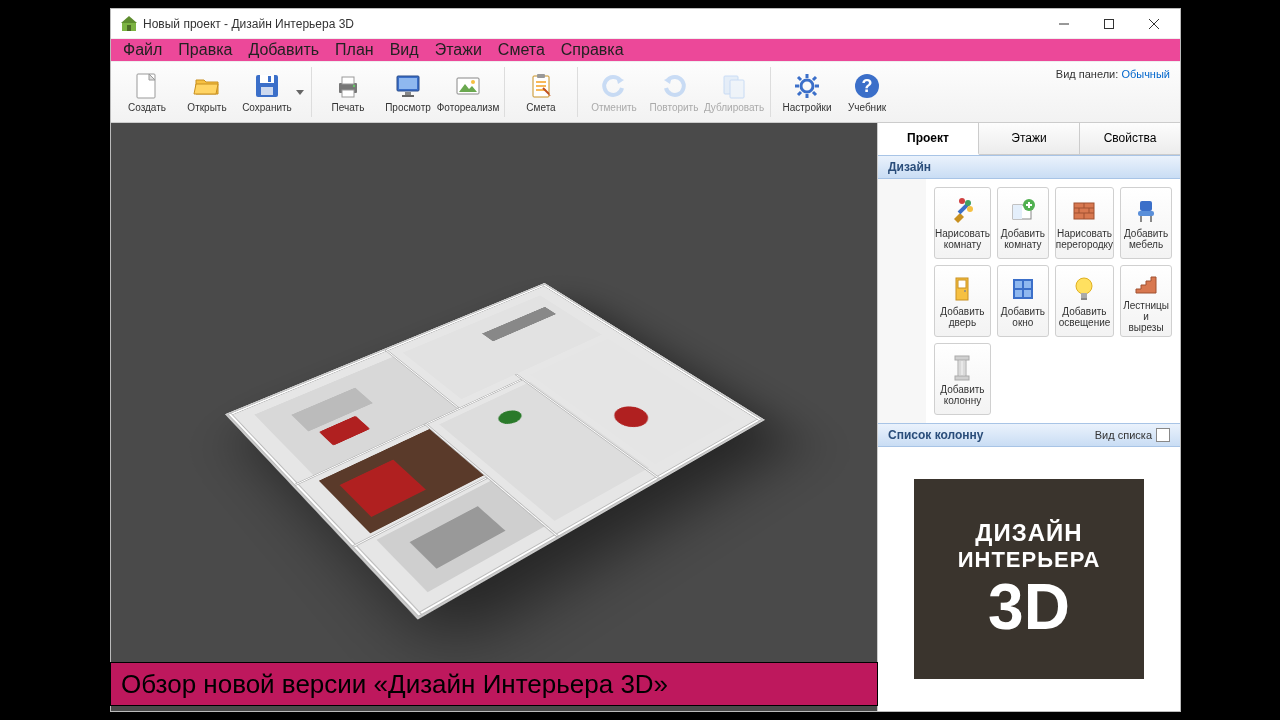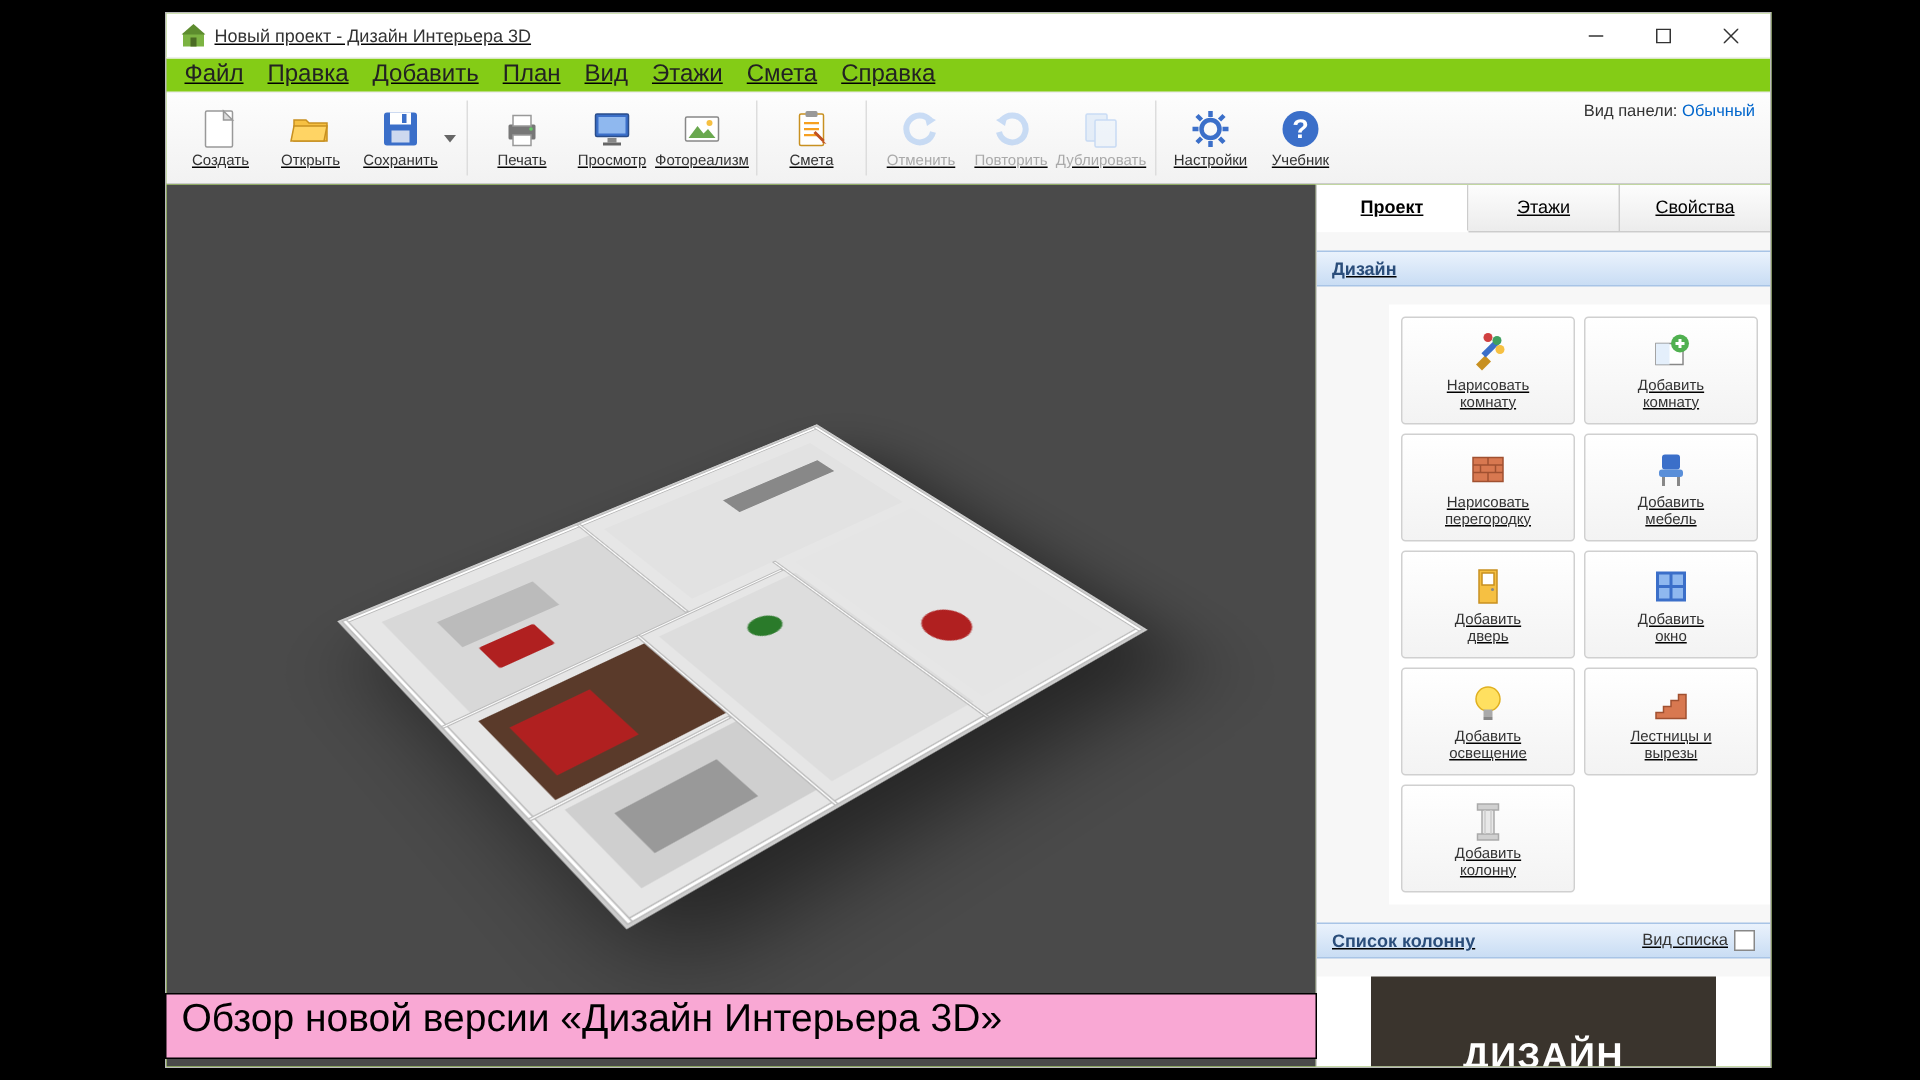--- a/index.html
+++ b/index.html
@@ -1,56 +1,56 @@
 <!DOCTYPE html>
 <html><head>
 <meta charset="utf-8">
 <style>
   * { box-sizing: border-box; margin: 0; padding: 0; font-family: 'Segoe UI', Tahoma, sans-serif; }
   body { background: #000; width: 1280px; height: 720px; overflow: hidden; position: relative; }
   .letterbox-top, .letterbox-bottom { position: absolute; left: 0; right: 0; background: #000; height: 8px; }
   .letterbox-top { top: 0; } .letterbox-bottom { bottom: 0; }
-  .app-window { position: absolute; top: 8px; left: 110px; width: 1071px; height: 704px; background: #84cc16; border: 1px solid #bbb; display: flex; flex-direction: column; text-decoration: underline; }
+  .app-window { position: absolute; top: 8px; left: 110px; width: 1071px; height: 704px; background: #ec4899; border: 1px solid #bbb; display: flex; flex-direction: column; }
   .titlebar { height: 30px; display: flex; align-items: center; padding: 0 4px; background: #fff; border-bottom: 1px solid #eee; }
   .titlebar .app-icon { width: 16px; height: 16px; margin: 0 6px; }
   .titlebar .title { font-size: 12px; color: #333; flex: 1; }
   .win-btns { display: flex; }
   .win-btn { width: 45px; height: 28px; display: flex; align-items: center; justify-content: center; }
   .menubar { height: 22px; display: flex; align-items: center; padding: 0 4px; font-size: 16px; color: #222; gap: 0; }
   .menubar span { padding: 2px 8px; cursor: default; }
   .toolbar { height: 62px; background: linear-gradient(#fdfdfd,#f2f2f2); border-top: 1px solid #eee; border-bottom: 1px solid #ccc; display: flex; align-items: center; padding: 2px 6px; position: relative; }
   .tool-btn { width: 58px; height: 56px; display: flex; flex-direction: column; align-items: center; justify-content: center; border: 1px solid transparent; border-radius: 3px; cursor: pointer; margin: 0 1px; }
   .tool-icon { width: 28px; height: 28px; display: flex; align-items: center; justify-content: center; }
   .tool-label { font-size: 10px; color: #333; margin-top: 2px; }
   .tool-btn.disabled .tool-label { color: #aaa; }
   .tool-sep { width: 1px; height: 50px; background: #ddd; margin: 0 6px; }
   .tool-dropdown { width: 10px; display: flex; align-items: center; justify-content: center; margin-left: -2px; }
   .panel-mode { position: absolute; right: 10px; top: 6px; font-size: 11px; color: #333; text-align: right; }
   .panel-mode a { color: #0066cc; cursor: pointer; }
   .content { flex: 1; display: flex; overflow: hidden; }
   .viewport { flex: 1; background: #4a4a4a; position: relative; display: flex; align-items: center; justify-content: center; }
   .floorplan { width: 95%; height: 92%; position: relative; perspective: 1100px; perspective-origin: 50% 30%; }
-  .side-panel { width: 303px; background: #f7f7f7; border-left: 1px solid #ccc; display: flex; flex-direction: column; overflow: hidden; gap: 12px; }
+  .side-panel { width: 303px; background: #f7f7f7; border-left: 1px solid #ccc; display: flex; flex-direction: column; overflow: hidden; }
   .tabs { display: flex; border-bottom: 1px solid #ccc; background: #fff; }
   .tab { flex: 1; text-align: center; font-size: 12px; padding: 8px 0; border-right: 1px solid #ccc; cursor: pointer; background: linear-gradient(#fdfdfd,#ececec); }
   .tab:last-child { border-right: none; }
   .tab.active { background: #fff; border-bottom: 2px solid #fff; margin-bottom: -1px; font-weight: 600; }
   .section-header { background: linear-gradient(#eaf2fc,#c9ddf4); border-top: 1px solid #a8c4e6; border-bottom: 1px solid #a8c4e6; padding: 4px 10px; font-size: 12px; font-weight: 700; color: #2a4d7a; display: flex; align-items: center; justify-content: space-between; }
-  .design-grid { display: grid; grid-template-columns: repeat(2, 1fr); gap: 6px; padding: 8px; background: #fff; margin-left: 48px; }
+  .design-grid { display: grid; grid-template-columns: repeat(4, 1fr); gap: 6px; padding: 8px; background: #fff; margin-left: 48px; }
   .design-btn { height: 72px; border: 1px solid #d0d0d0; border-radius: 3px; background: linear-gradient(#fff,#f3f3f3); display: flex; flex-direction: column; align-items: center; justify-content: center; cursor: pointer; }
   .design-icon { width: 28px; height: 28px; }
   .design-label { font-size: 10px; text-align: center; color: #333; margin-top: 3px; line-height: 1.1; }
   .list-mode { font-size: 11px; color: #333; font-weight: 400; display: flex; align-items: center; gap: 4px; padding-left: 42px; }
   .list-icon { width: 14px; height: 14px; border: 1px solid #888; background: #fff; display: inline-block; }
   .object-list { flex: 1; background: #fff; display: flex; align-items: center; justify-content: center; }
   .logo-box { width: 230px; height: 200px; background: #3a342d; color: #fff; display: flex; flex-direction: column; align-items: center; justify-content: center; font-weight: 700; text-align: center; }
   .logo-box .l1 { font-size: 24px; letter-spacing: 1px; }
   .logo-box .l2 { font-size: 22px; letter-spacing: 1px; }
   .logo-box .l3 { font-size: 64px; line-height: 1; margin-top: 2px; }
-  .caption-bar { position: absolute; left: 110px; bottom: 14px; width: 768px; height: 44px; background: #f9a8d4; border: 1px solid #000; display: flex; align-items: flex-start; padding: 0 10px; }
+  .caption-bar { position: absolute; left: 110px; bottom: 14px; width: 768px; height: 44px; background: #be185d; border: 1px solid #000; display: flex; align-items: center; padding: 0 10px; }
   .caption-bar span { font-size: 26px; color: #000; }
   
   .iso { position: absolute; left: 50%; top: 50%; transform: translate(-50%,-50%) rotateX(58deg) rotateZ(-38deg); transform-style: preserve-3d; }
   .slab { width: 420px; height: 340px; background: #e6e6e6; border: 2px solid #ccc; position: relative; box-shadow: 0 40px 60px rgba(0,0,0,.5); }
   .wall { position: absolute; background: #f0f0f0; border: 1px solid #bbb; }
   .room-floor { position: absolute; }
   svg { display: block; }
 </style>
 </head>
 <body>

